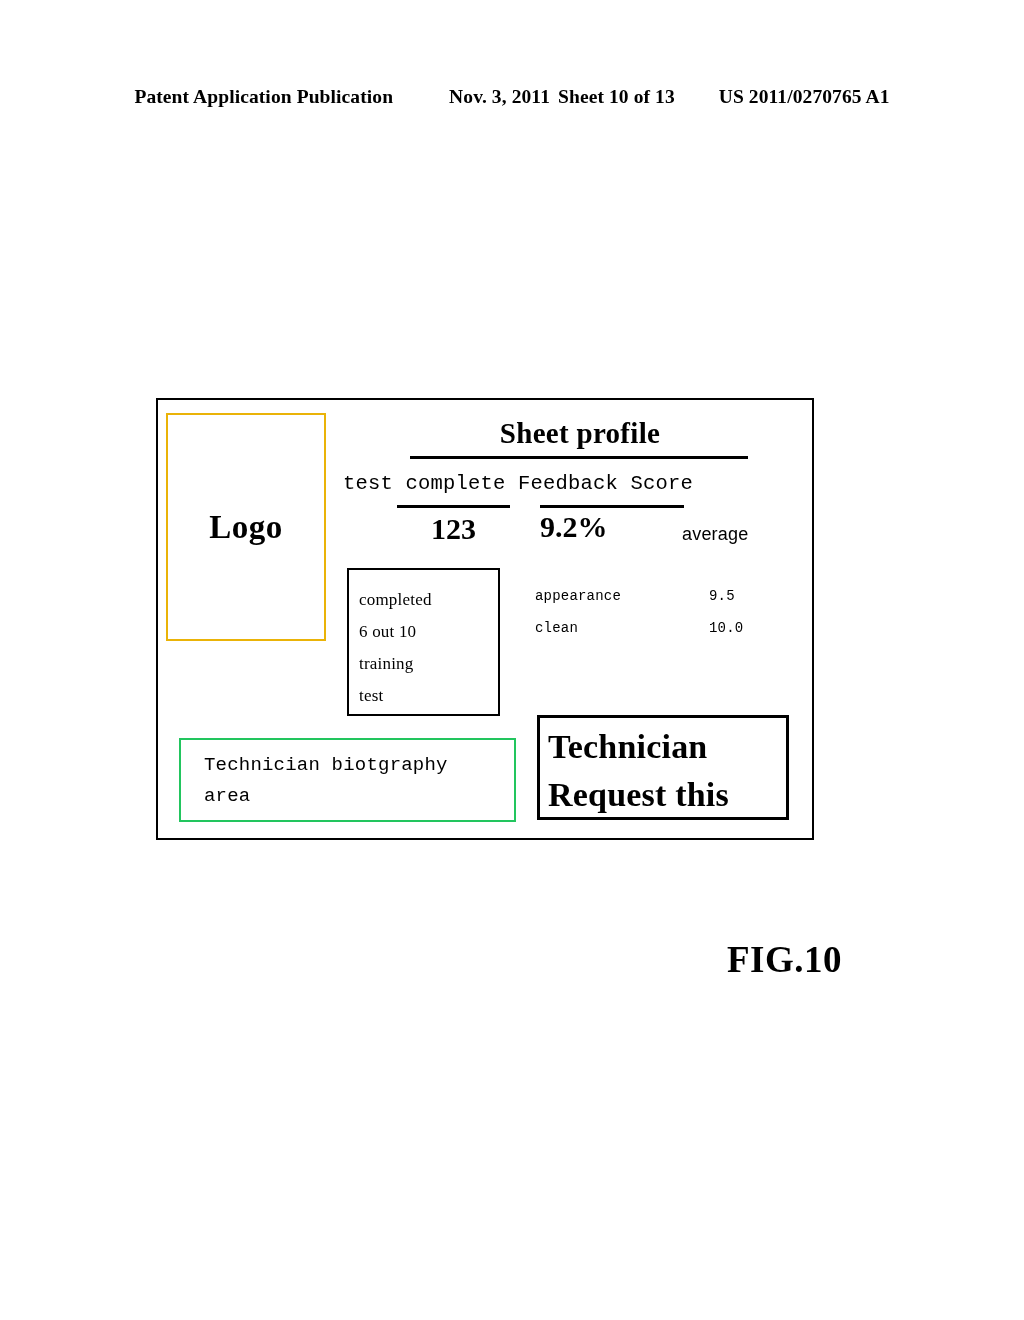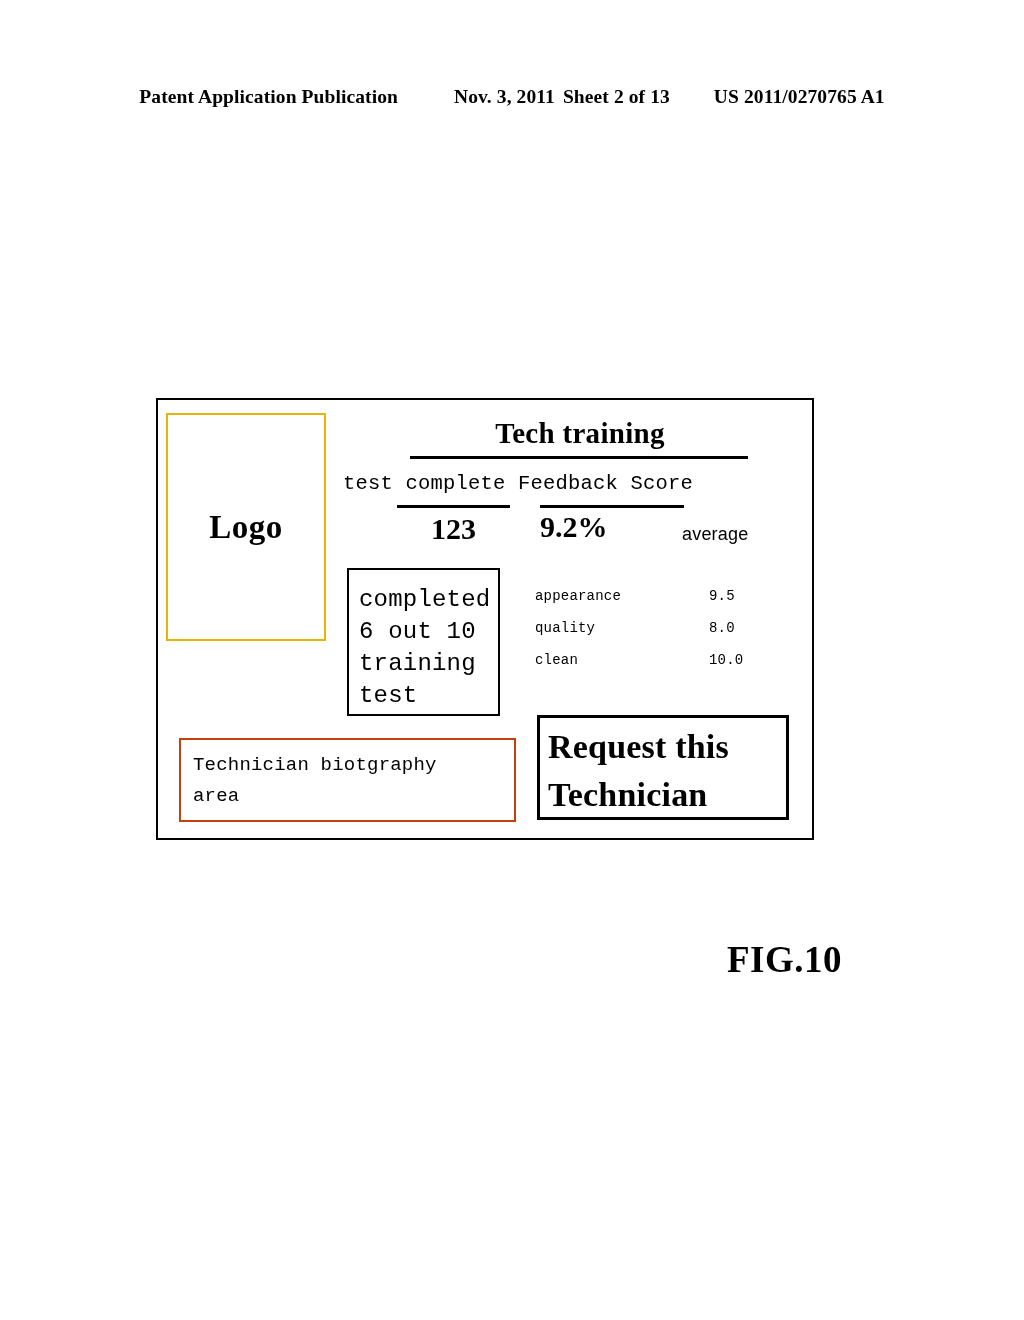--- a/index.html
+++ b/index.html
@@ -167,22 +167,22 @@
     position: absolute;
     left: 189px;
     top: 168px;
     width: 153px;
     height: 148px;
     border: 2px solid #000;
     box-sizing: border-box;
     padding: 14px 0 0 10px;
   }
   .training-line {
-    font-family: Liberation Mono, monospace;
-    font-size: 24px;
+    font-family: Liberation Serif, serif;
+    font-size: 17px;
     line-height: 32px;
     letter-spacing: 0.2px;
     white-space: nowrap;
   }
 
   
   .ratings {
     position: absolute;
     left: 377px;
     top: 180px;
@@ -199,23 +199,23 @@
   .rating-name  { width: 174px; }
   .rating-score { }
 
   
   .bio-box {
     position: absolute;
     left: 21px;
     top: 338px;
     width: 337px;
     height: 84px;
-    border: 2px solid #c2410c;
-    box-sizing: border-box;
-    padding: 10px 0 0 12px;
+    border: 2px solid #22c55e;
+    box-sizing: border-box;
+    padding: 10px 0 0 23px;
   }
   .bio-line {
     font-family: "Liberation Mono", monospace;
     font-size: 19px;
     line-height: 31px;
     letter-spacing: 0.2px;
     white-space: nowrap;
   }
 
   
@@ -239,31 +239,31 @@
     letter-spacing: 0.2px;
     white-space: nowrap;
   }
 </style>
 </head>
 <body>
 
 <div class="page-header">
   <span class="hdr-pub">Patent Application Publication</span>
   <span class="hdr-date">Nov. 3, 2011</span>
-  <span class="hdr-sheet">Sheet 2 of 13</span>
+  <span class="hdr-sheet">Sheet 10 of 13</span>
   <span class="hdr-docnum">US 2011/0270765 A1</span>
 </div>
 
 <div class="screen-frame">
 
   <div class="logo-box">
     <span class="logo-text">Logo</span>
   </div>
 
-  <div class="profile-title">Tech training</div>
+  <div class="profile-title">Sheet profile</div>
   <div class="title-rule"></div>
 
   <div class="stat-labels">test complete Feedback Score</div>
   <div class="stat-rule-jobs"></div>
   <div class="stat-rule-feedback"></div>
 
   <div class="jobs-value">123</div>
   <div class="feedback-value">9.2%</div>
   <div class="feedback-qualifier">average</div>
 
@@ -273,34 +273,30 @@
     <div class="training-line">training</div>
     <div class="training-line">test</div>
   </div>
 
   <div class="ratings">
     <div class="rating-row">
       <span class="rating-name">appearance</span>
       <span class="rating-score">9.5</span>
     </div>
     <div class="rating-row">
-      <span class="rating-name">quality</span>
-      <span class="rating-score">8.0</span>
-    </div>
-    <div class="rating-row">
       <span class="rating-name">clean</span>
       <span class="rating-score">10.0</span>
     </div>
   </div>
 
   <div class="bio-box">
     <div class="bio-line">Technician biotgraphy</div>
     <div class="bio-line">area</div>
   </div>
 
   <div class="request-button">
+    <div class="request-line">Technician</div>
     <div class="request-line">Request this</div>
-    <div class="request-line">Technician</div>
   </div>
 
 </div>
 
 <div class="fig-label">FIG.10</div>
 
 </body></html>

